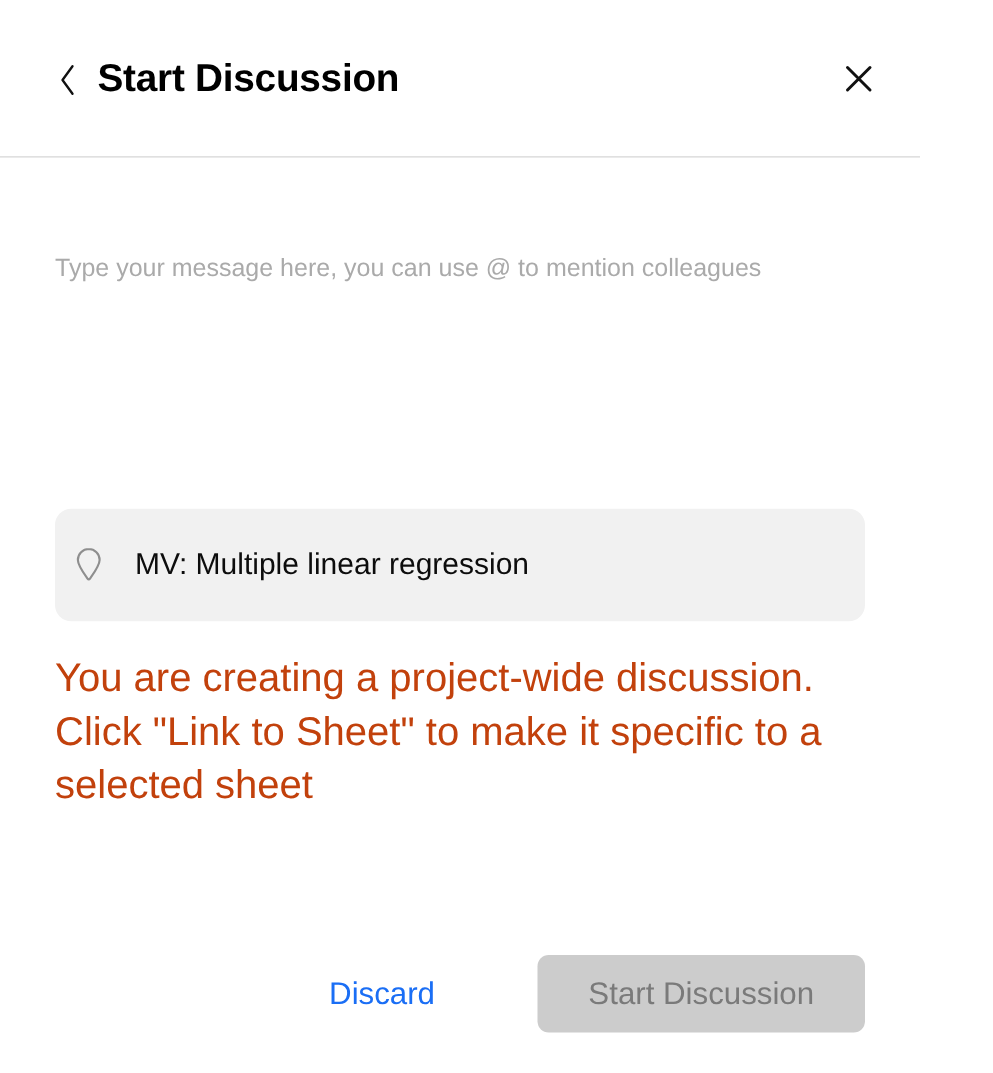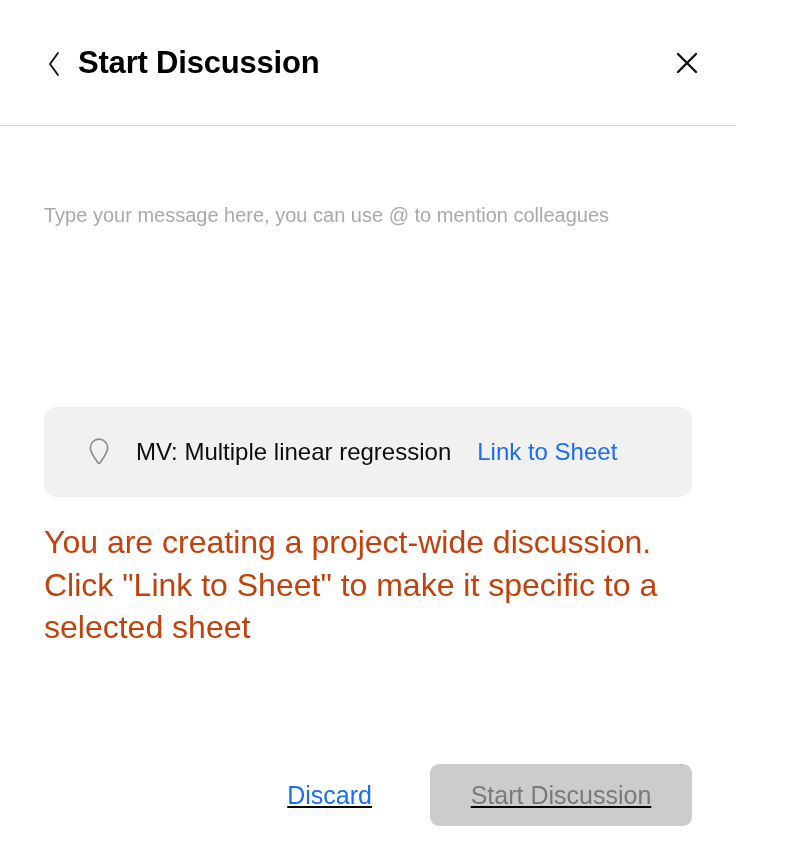--- a/index.html
+++ b/index.html
@@ -97,21 +97,21 @@
     outline: none;
   }
 
   
   .sheet-card {
     background: #f1f1f1;
     border-radius: 13px;
     height: 90px;
     display: flex;
     align-items: center;
-    padding: 0 40px;
+    padding: 0 12px;
     box-sizing: border-box;
     gap: 0;
     text-align: center;
   }
   .pin-icon {
     width: 30px;
     height: 34px;
     flex: 0 0 30px;
     display: flex;
     align-items: center;
@@ -141,26 +141,25 @@
     white-space: pre-wrap;
     max-width: 710px;
   }
 
   
   .footer {
     flex: 0 0 auto;
     display: flex;
     align-items: center;
     justify-content: flex-end;
-    gap: 58px;
+    gap: 82px;
     padding: 0 44px 24px 44px;
     box-sizing: border-box;
     margin-top: auto;
     margin-bottom: 8px;
-    text-decoration: underline;
   }
   .discard-button {
     font-size: 25px;
     color: #1a6ef5;
     background: none;
     border: none;
     padding: 0;
     font-family: inherit;
     cursor: pointer;
     white-space: nowrap;
@@ -205,21 +204,20 @@
       <div class="message-placeholder">Type your message here, you can use @ to mention colleagues</div>
     </div>
 
     <div class="sheet-card">
       <span class="pin-icon">
         <svg width="22" height="30" viewBox="0 0 22 30" fill="none" aria-hidden="true">
           <path d="M11 2.2 C6.2 2.2 2.3 6.1 2.3 10.9 C2.3 15.2 7.6 22.4 10.1 26.0 C10.55 26.6 11.45 26.6 11.9 26.0 C14.4 22.4 19.7 15.2 19.7 10.9 C19.7 6.1 15.8 2.2 11 2.2 Z" stroke="#8e8e8e" stroke-width="1.7" fill="none" stroke-linejoin="round"></path>
         </svg>
       </span>
       <span class="sheet-name">MV: Multiple linear regression</span>
-      <span class="link-to-sheet">Link to Sheet</span>
     </div>
 
     <div class="hint">You are creating a project-wide discussion.
 Click "Link to Sheet" to make it specific to a selected sheet</div>
 
   </div>
 
   <div class="footer">
     <button class="discard-button">Discard</button>
     <button class="submit-button">Start Discussion</button>

